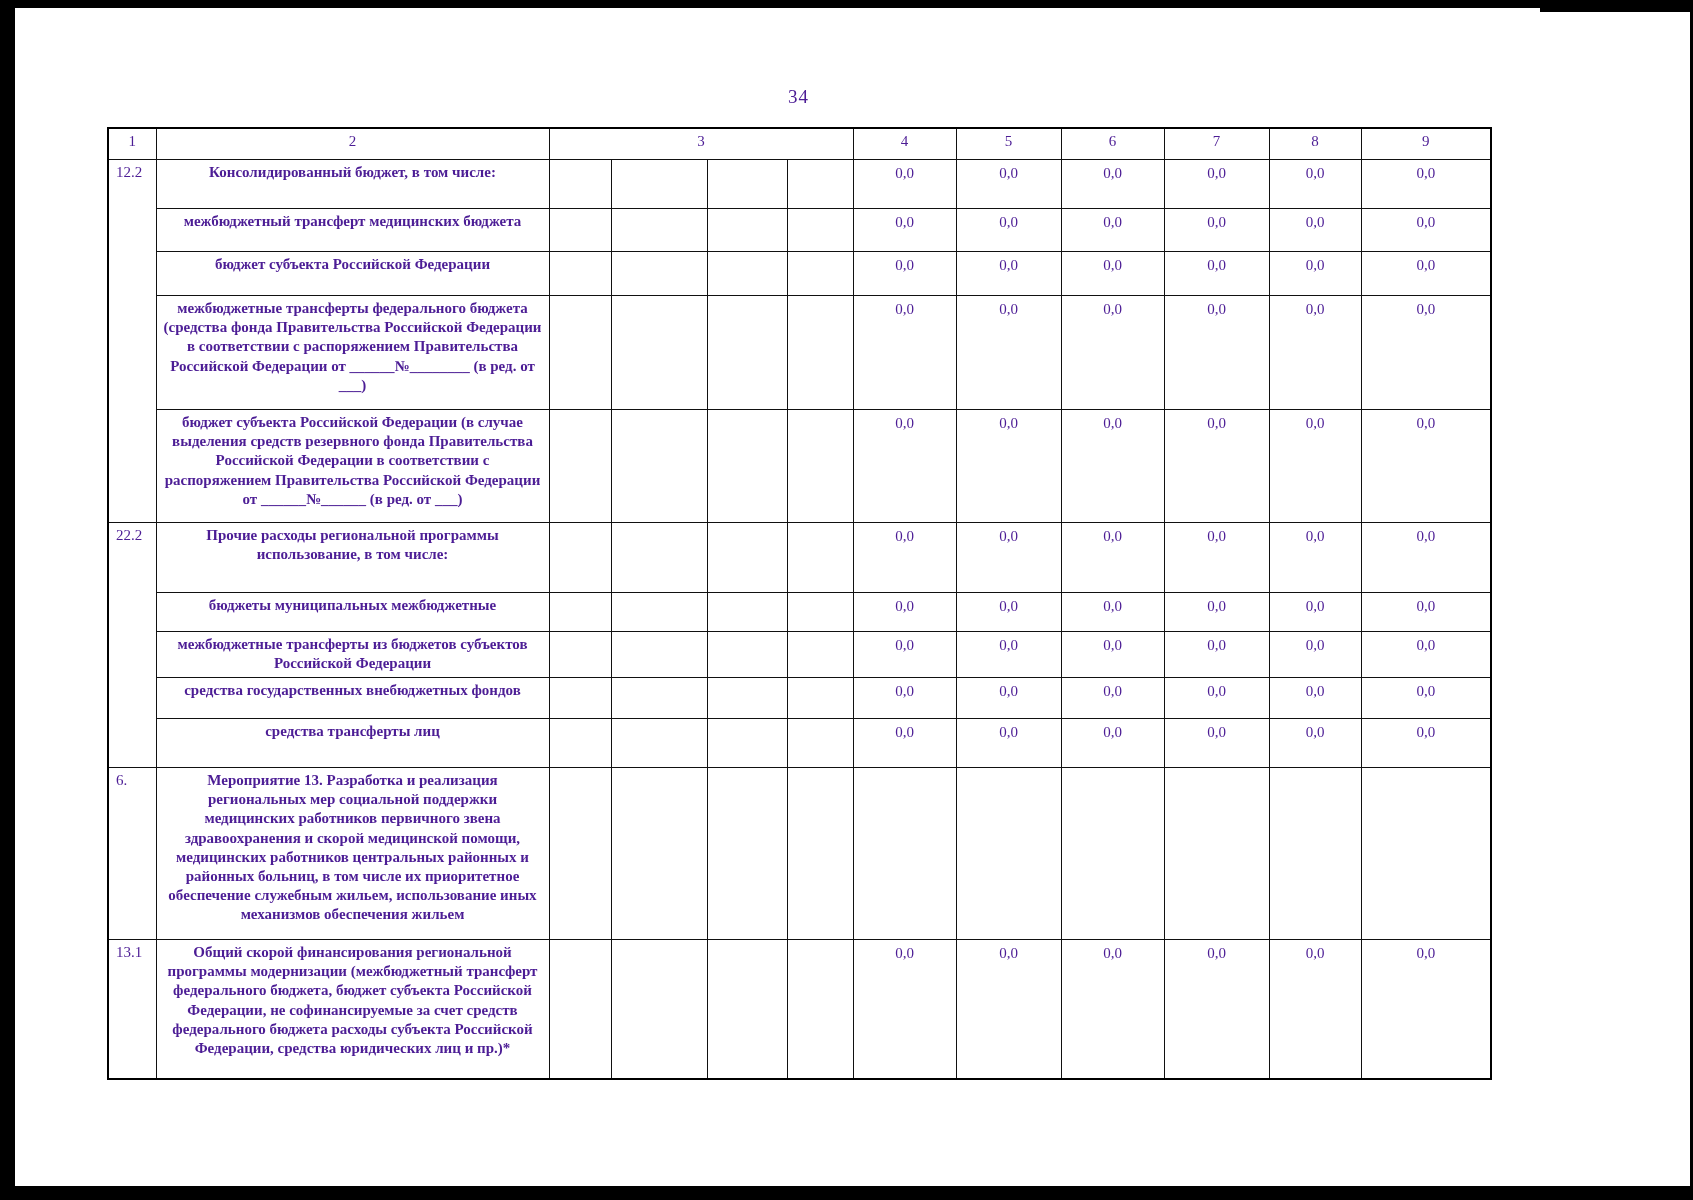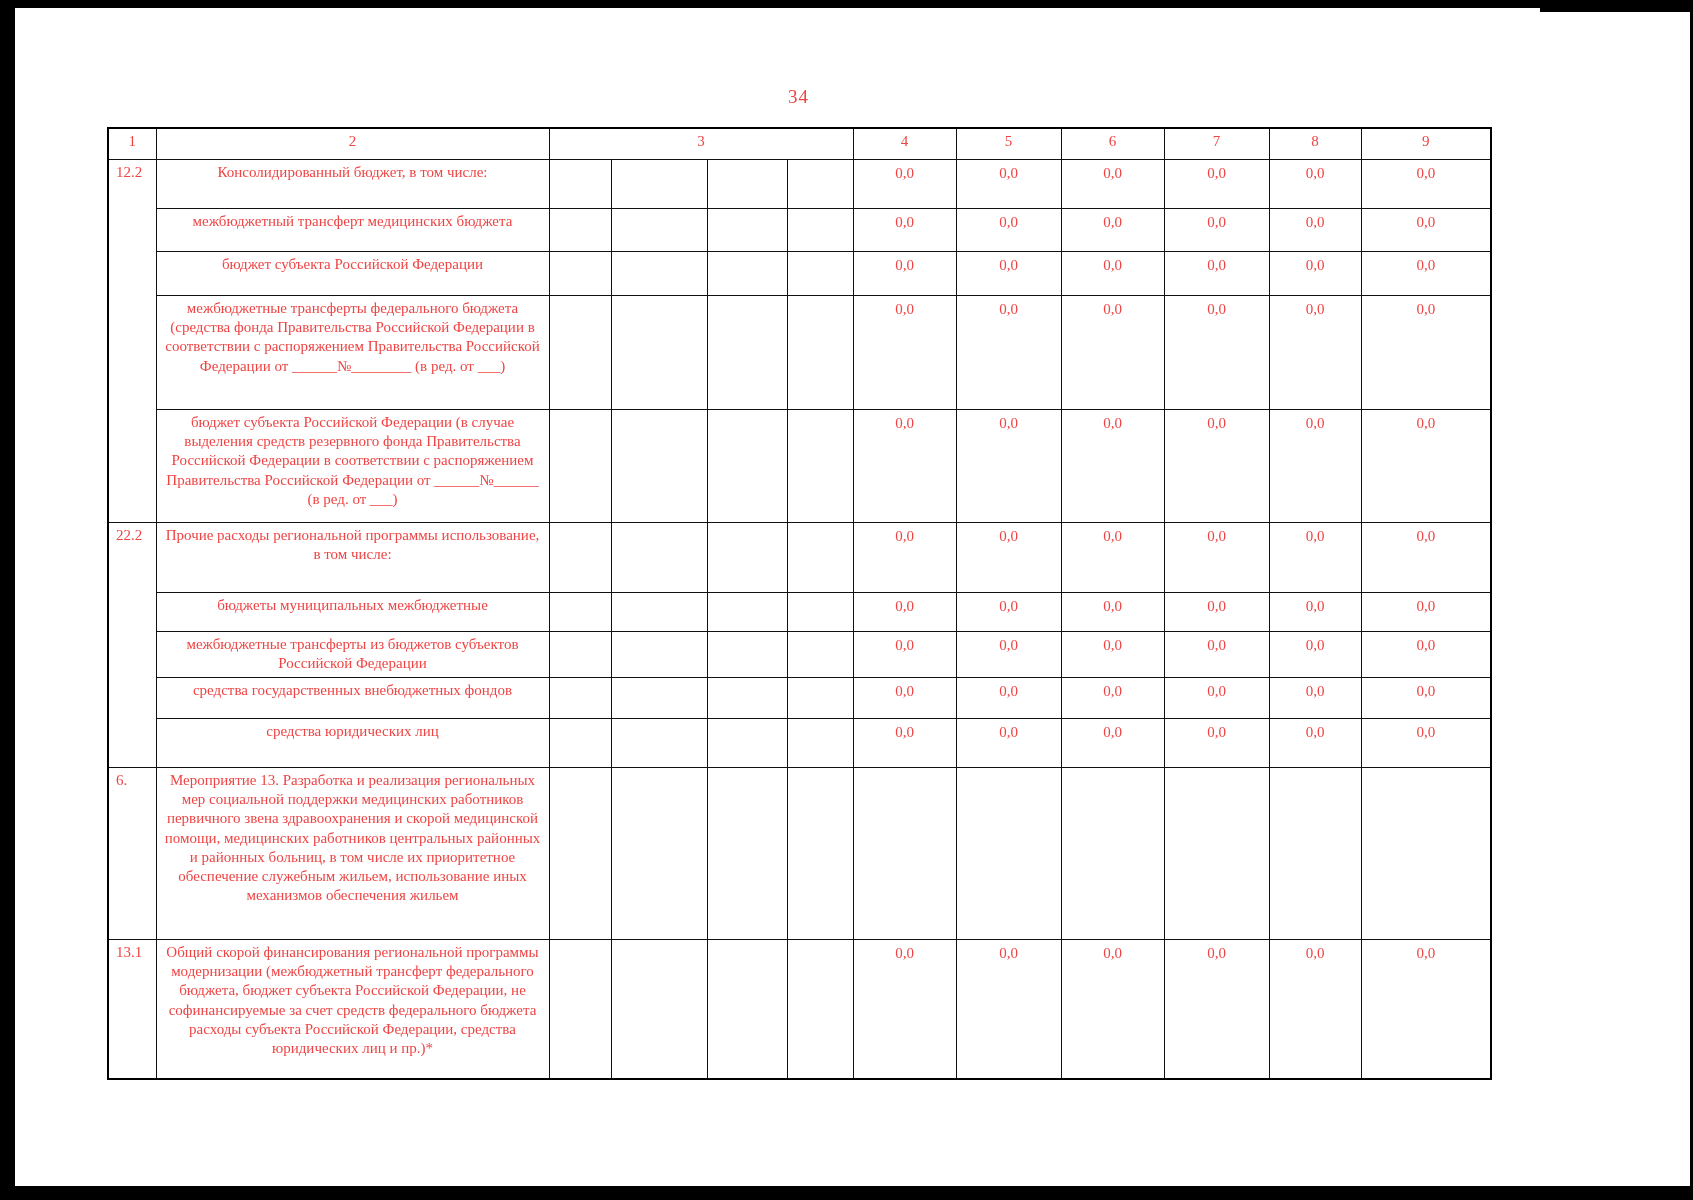--- a/index.html
+++ b/index.html
@@ -6,21 +6,21 @@
     margin: 0; padding: 0;
     width: 1693px; height: 1200px;
     background: #000;
     overflow: hidden;
     font-family: "Liberation Serif", "DejaVu Serif", serif;
   }
   .scan-page {
     position: absolute;
     left: 15px; top: 8px; right: 3px; bottom: 14px;
     background: #fff;
-    color: #ef4444;
+    color: #4c1d95;
   }
   .scan-mark {
     position: absolute;
     background: #000;
   }
   .page-number {
     position: absolute;
     left: 92px; top: 78px;
     width: 1383px;
     text-align: center;
@@ -50,20 +50,21 @@
     padding: 3px 2px;
   }
   td.num-cell {
     text-align: left;
     padding-left: 7px;
     padding-top: 3px;
   }
   td.label-cell {
     text-align: center;
     padding: 3px 6px;
+    font-weight: bold;
   }
   td.sub-cell { }
   td.value-cell {
     text-align: center;
     padding-top: 4px;
   }
   tbody tr:nth-child(1)  td { height: 42px; }
   tbody tr:nth-child(2)  td { height: 36px; }
   tbody tr:nth-child(3)  td { height: 37px; }
   tbody tr:nth-child(4)  td { height: 107px; }
@@ -225,21 +226,21 @@
           <td class="sub-cell"></td>
           <td class="sub-cell"></td>
           <td class="value-cell">0,0</td>
           <td class="value-cell">0,0</td>
           <td class="value-cell">0,0</td>
           <td class="value-cell">0,0</td>
           <td class="value-cell">0,0</td>
           <td class="value-cell">0,0</td>
         </tr>
         <tr>
-          <td class="label-cell">средства юридических лиц</td>
+          <td class="label-cell">средства трансферты лиц</td>
           <td class="sub-cell"></td>
           <td class="sub-cell"></td>
           <td class="sub-cell"></td>
           <td class="sub-cell"></td>
           <td class="value-cell">0,0</td>
           <td class="value-cell">0,0</td>
           <td class="value-cell">0,0</td>
           <td class="value-cell">0,0</td>
           <td class="value-cell">0,0</td>
           <td class="value-cell">0,0</td>

